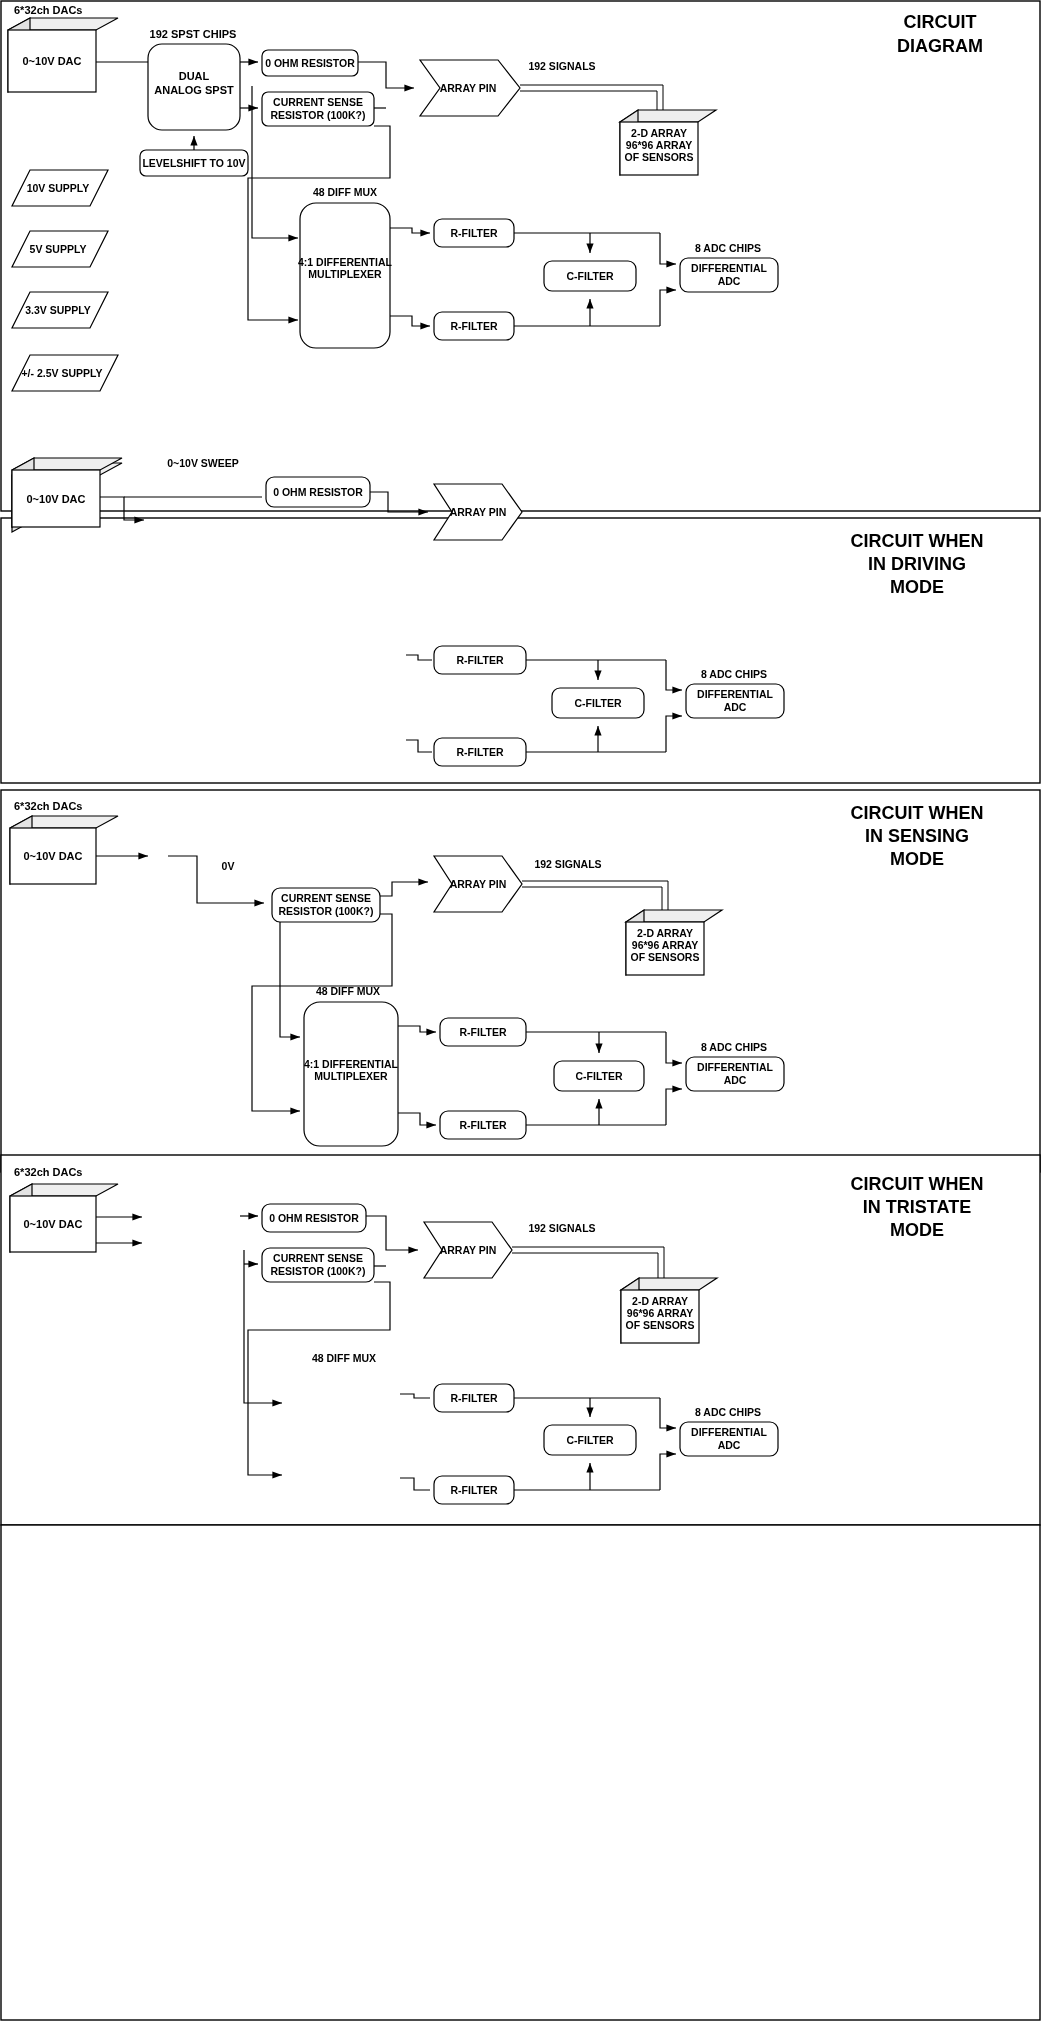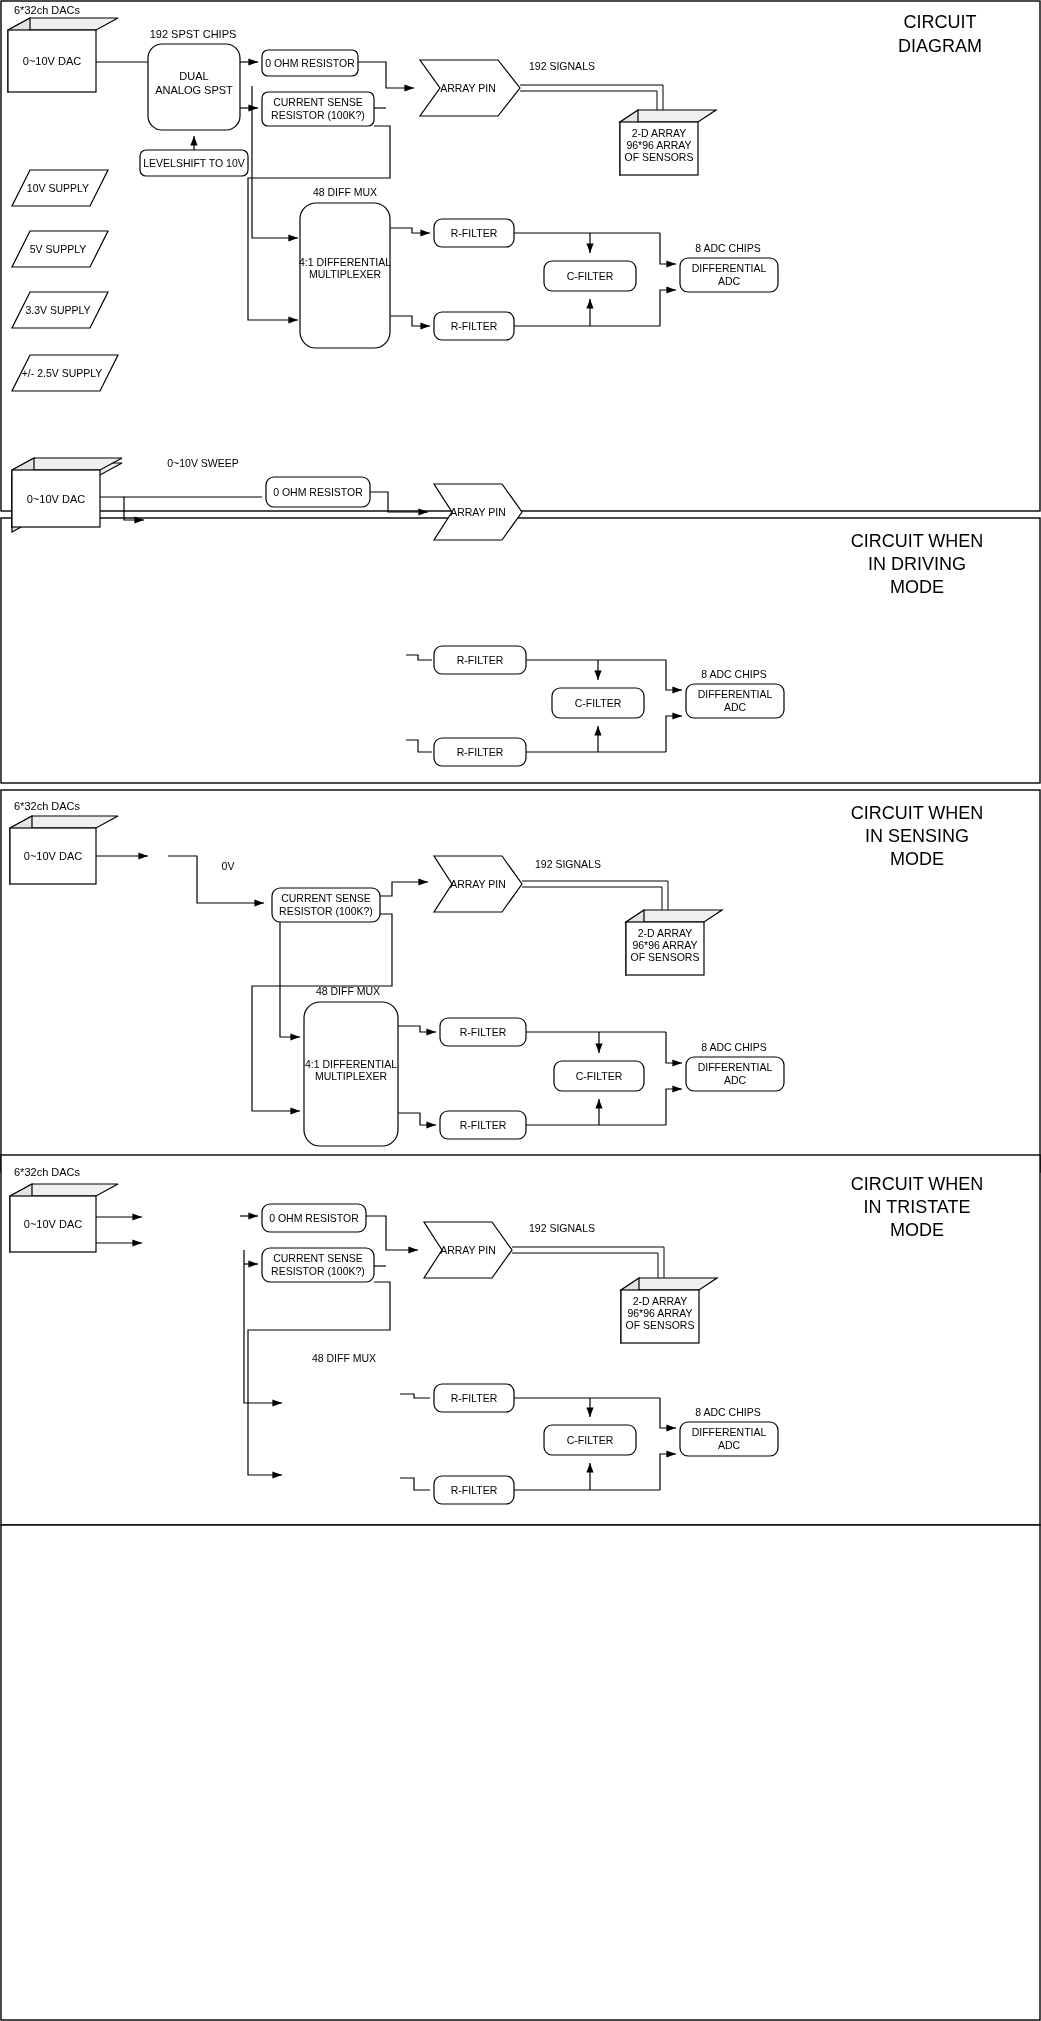--- a/index.html
+++ b/index.html
@@ -1,17 +1,17 @@
 <!DOCTYPE html>
 <html><head>
 <meta charset="utf-8">
 <style>
   html,body{margin:0;padding:0;background:#ffffff;}
   body{font-family:"Liberation Sans",sans-serif;}
-  #page{position:relative;width:1041px;height:2021px;background:#fff;overflow:hidden;}
+  #page{position:relative;width:1041px;height:2021px;background:#fff;overflow:hidden;font-weight:bold;}
   svg{display:block;}
   .stroke{fill:none;stroke:#000;stroke-width:1.2;}
   .stroke-thin{fill:none;stroke:#000;stroke-width:1;}
   .box{fill:#ffffff;stroke:#000;stroke-width:1.2;}
   .box3d-front{fill:#ffffff;stroke:#000;stroke-width:1.2;}
   .box3d-top{fill:#efefef;stroke:#000;stroke-width:1.2;}
   .box3d-side{fill:#e3e3e3;stroke:#000;stroke-width:1.2;}
   .panel{fill:#ffffff;stroke:#000;stroke-width:1.4;}
   text{font-family:"Liberation Sans",sans-serif;fill:#000;}
   .t10{font-size:10.5px;}

